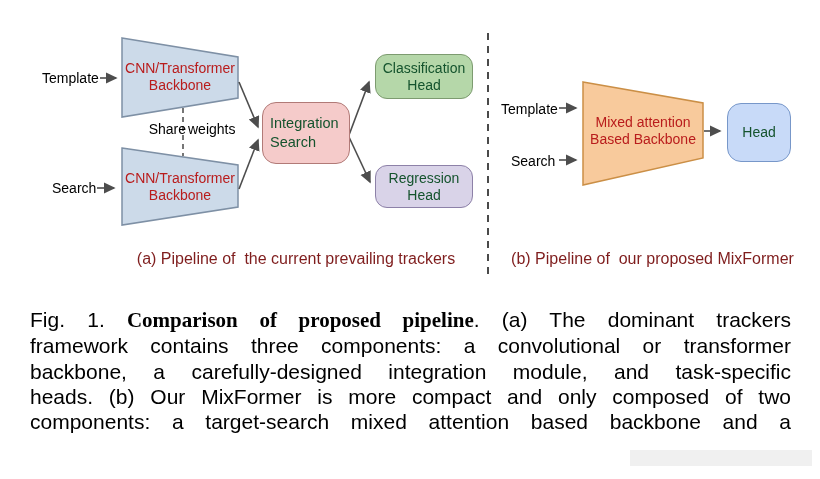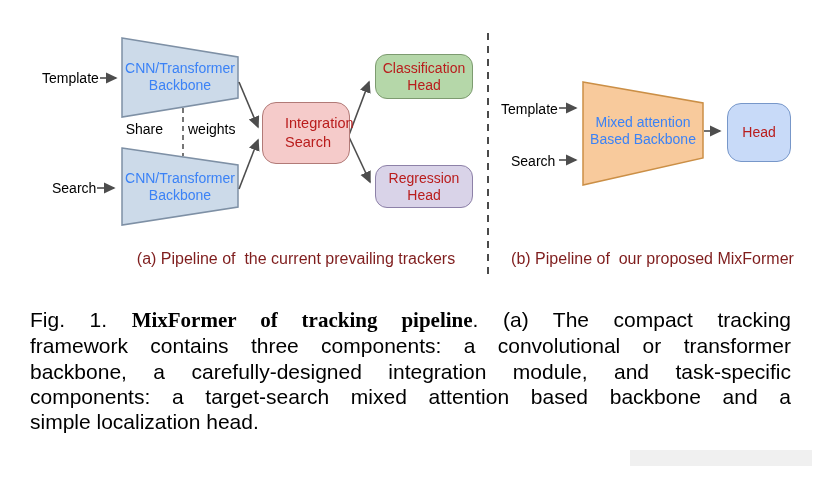--- a/index.html
+++ b/index.html
@@ -1,26 +1,26 @@
 <!DOCTYPE html>
 <html><head>
 <meta charset="utf-8">
 <style>
   html,body{margin:0;padding:0;background:#fff;}
   #page{position:relative;width:820px;height:479px;background:#ffffff;overflow:hidden;
         font-family:"Liberation Sans",sans-serif;color:#000;}
   #diagram-svg{position:absolute;left:0;top:0;width:820px;height:300px;}
   .lbl{position:absolute;font-size:14px;line-height:17px;white-space:nowrap;color:#000;}
-  .boxtext{position:absolute;font-size:14px;line-height:17px;text-align:center;color:#3b82f6;}
+  .boxtext{position:absolute;font-size:14px;line-height:17px;text-align:center;color:#b91c1c;}
   .node{position:absolute;box-sizing:border-box;display:flex;flex-direction:column;
-        justify-content:center;font-size:14px;line-height:17px;color:#b91c1c;}
+        justify-content:center;font-size:14px;line-height:17px;color:#14532d;}
   .node span{display:block;}
   .node.centered{align-items:center;text-align:center;}
   .integration{left:262px;top:102px;width:88px;height:62px;border-radius:14px;
-        background:#f5cbca;border:1.5px solid #b17a77;padding-left:22px;font-size:14.5px;line-height:19px;}
+        background:#f5cbca;border:1.5px solid #b17a77;padding-left:7px;font-size:14.5px;line-height:19px;}
   .classification{left:375px;top:54px;width:98px;height:45px;border-radius:12px;
         background:#b5d7a9;border:1.5px solid #7d9b70;}
   .regression{left:375px;top:165px;width:98px;height:43px;border-radius:12px;
         background:#d9d3e8;border:1.5px solid #8d81a8;}
   .headbox{left:727px;top:103px;width:64px;height:59px;border-radius:14px;
         background:#c8daf8;border:1.5px solid #7797c9;}
   .subcap{position:absolute;top:249px;font-size:16px;line-height:19px;text-align:center;white-space:pre;color:#7f1d1d;}
   #subcap-a{left:130px;width:332px;}
   #subcap-b{left:505px;width:295px;}
   #caption{position:absolute;left:30px;top:307px;width:761px;font-size:21px;line-height:25.3px;color:#000;}
@@ -67,21 +67,21 @@
 
   <div class="boxtext" style="left:122px;top:60px;width:116px;">
     <span>CNN/Transformer</span>
     <span>Backbone</span>
   </div>
   <div class="boxtext" style="left:122px;top:170px;width:116px;">
     <span>CNN/Transformer</span>
     <span>Backbone</span>
   </div>
 
-  <div class="lbl" style="left:104px;top:121px;width:59px;text-align:right;">Share</div>
+  <div class="lbl" style="left:127px;top:121px;width:59px;text-align:right;">Share</div>
   <div class="lbl" style="left:188px;top:121px;">weights</div>
 
   <div class="node integration">
     <span>Integration</span>
     <span>Search</span>
   </div>
 
   <div class="node centered classification">
     <span>Classification</span>
     <span>Head</span>
@@ -101,22 +101,22 @@
   </div>
 
   <div class="node centered headbox">
     <span>Head</span>
   </div>
 
   <div class="subcap" id="subcap-a">(a) Pipeline of  the current prevailing trackers</div>
   <div class="subcap" id="subcap-b">(b) Pipeline of  our proposed MixFormer</div>
 
   <div id="caption">
-    <div class="cap-line"><span>Fig. 1. </span><span class="serif-bold">MixFormer of tracking pipeline</span><span>. (a) The compact tracking</span></div>
+    <div class="cap-line"><span>Fig. 1. </span><span class="serif-bold">Comparison of proposed pipeline</span><span>. (a) The dominant trackers</span></div>
     <div class="cap-line">framework contains three components: a convolutional or transformer</div>
     <div class="cap-line">backbone, a carefully-designed integration module, and task-specific</div>
+    <div class="cap-line">heads. (b) Our MixFormer is more compact and only composed of two</div>
     <div class="cap-line">components: a target-search mixed attention based backbone and a</div>
-    <div class="cap-line last">simple localization head.</div>
   </div>
 
   <div id="gray-rect"></div>
 
 </div>
 
 </body></html>

